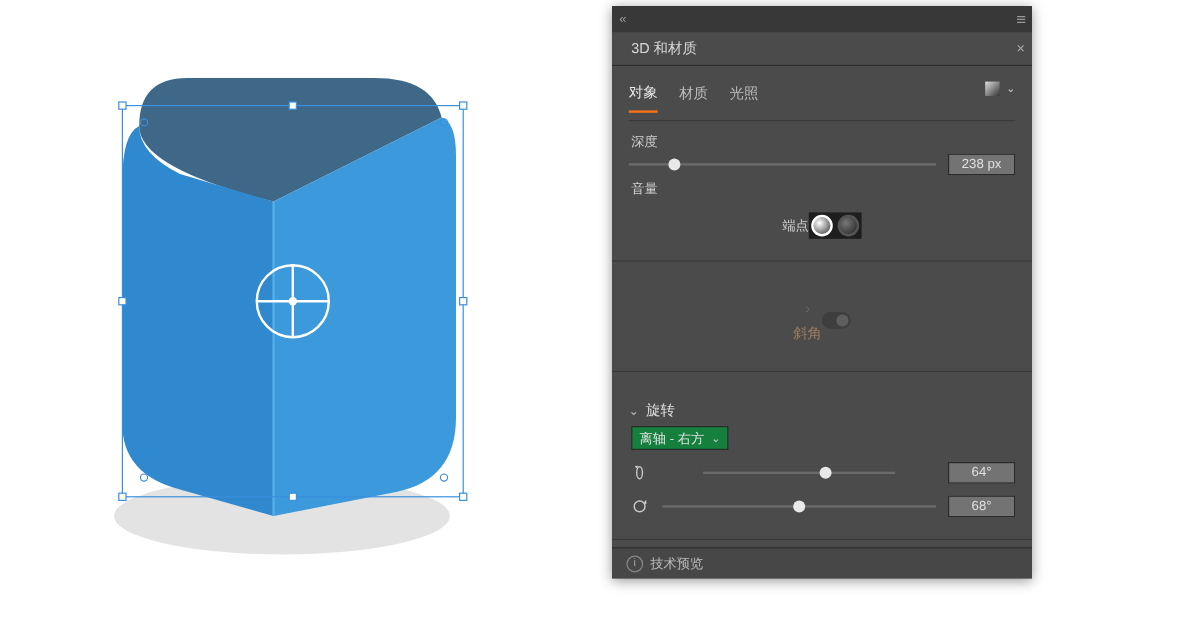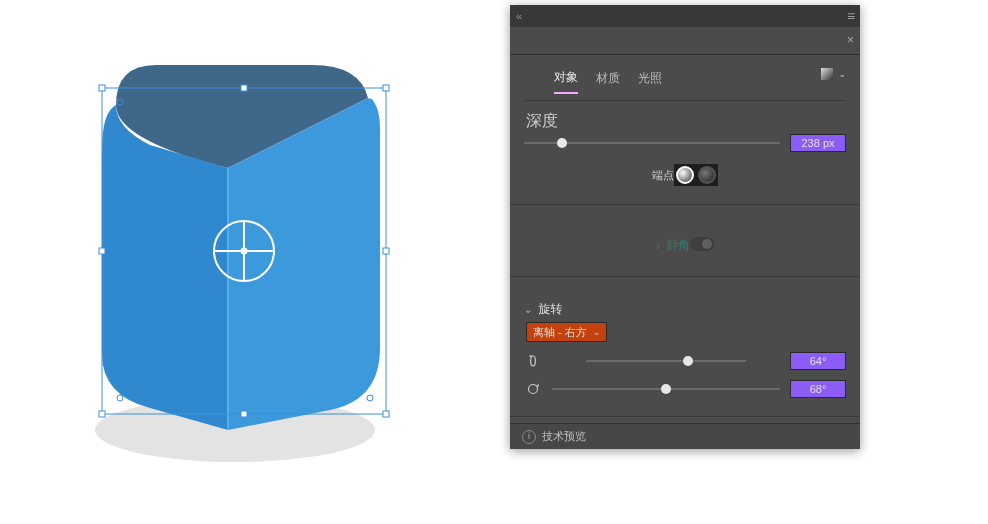--- a/index.html
+++ b/index.html
@@ -72,36 +72,35 @@
     border-bottom: 1px solid #3a3a3a;
     position: relative;
   }
   .sub-tabs .stab {
     font-size: 12px;
     color: #bdbdbd;
     padding-bottom: 6px;
   }
   .sub-tabs .stab.active {
     color: #e8e8e8;
-    border-bottom: 2px solid #f0abfc;
-    margin-left: 30px;
+    border-bottom: 2px solid #f97316;
   }
   .sub-tabs .stab-menu {
     position: absolute;
     right: 0; top: 6px;
     display: flex; align-items: center; gap: 4px;
     color: #ccc;
   }
 
   .section { padding: 10px 0 4px 0; }
   .section.disabled { opacity: .45; }
   .row-field { margin-bottom: 4px; }
   .row-field .label {
     display: block;
-    font-size: 16px;
+    font-size: 11px;
     color: #cfcfcf;
     margin-bottom: 2px;
     padding-left: 2px;
   }
   .slider-row {
     display: flex;
     align-items: center;
     gap: 10px;
   }
   .slider-row .icon {
@@ -125,21 +124,21 @@
   .slider-thumb {
     position: absolute;
     top: 2px;
     width: 10px; height: 10px;
     border-radius: 50%;
     background: #e8e8e8;
     transform: translateX(-50%);
   }
   .value-box {
     width: 56px; height: 18px;
-    background: #8b5cf6;
+    background: #737373;
     border: 1px solid #2a2a2a;
     color: #e0e0e0;
     font-size: 11px;
     line-height: 16px;
     text-align: center;
     flex-shrink: 0;
   }
 
   .row-inline {
     display: flex;
@@ -184,27 +183,27 @@
 
   .group-header {
     display: flex;
     align-items: center;
     gap: 6px;
     padding: 8px 0 4px 0;
     color: #e0e0e0;
     font-size: 12px;
   }
   .group-header .caret { font-size: 10px; color: #bbb; }
-  .group-header.disabled { color: #14b8a6; }
+  .group-header.disabled { color: #fdba74; flex-direction: column; }
   .group-header .caret-right::before { content: "›"; color:#8a8a8a; }
 
   .dropdown {
     display: inline-flex;
     align-items: center;
-    background: #c2410c;
+    background: #15803d;
     border: 1px solid #2a2a2a;
     height: 20px;
     padding: 0 6px;
     font-size: 11px;
     color: #e0e0e0;
     gap: 6px;
     margin-bottom: 6px;
   }
   .dropdown .dd-caret { font-size: 9px; color: #ccc; }
 
@@ -277,20 +276,21 @@
 
 <div class="panel">
 
   <div class="panel-header">
     <span class="collapse">«</span>
     <span style="flex:1"></span>
     <span class="collapse" style="font-size:14px;">≡</span>
   </div>
 
   <div class="panel-tabs-top">
+    <span class="tab">3D 和材质</span>
     <span class="top-close">×</span>
   </div>
 
   <div class="panel-body">
 
     <div class="sub-tabs">
       <span class="stab active">对象</span>
       <span class="stab">材质</span>
       <span class="stab">光照</span>
       <span class="stab-menu">
@@ -312,20 +312,21 @@
         <span class="label">深度</span>
         <div class="slider-row">
           <div class="slider-track">
             <div class="slider-thumb" style="left:15%"></div>
           </div>
           <div class="value-box">238 px</div>
         </div>
       </div>
 
       <div class="row-field">
+        <span class="label">音量</span>
       </div>
 
       <div class="row-inline">
         <span class="label">端点</span>
         <div class="endpoint-swatches">
           <div class="swatch sel"></div>
           <div class="swatch alt"></div>
         </div>
       </div>
     </div>

